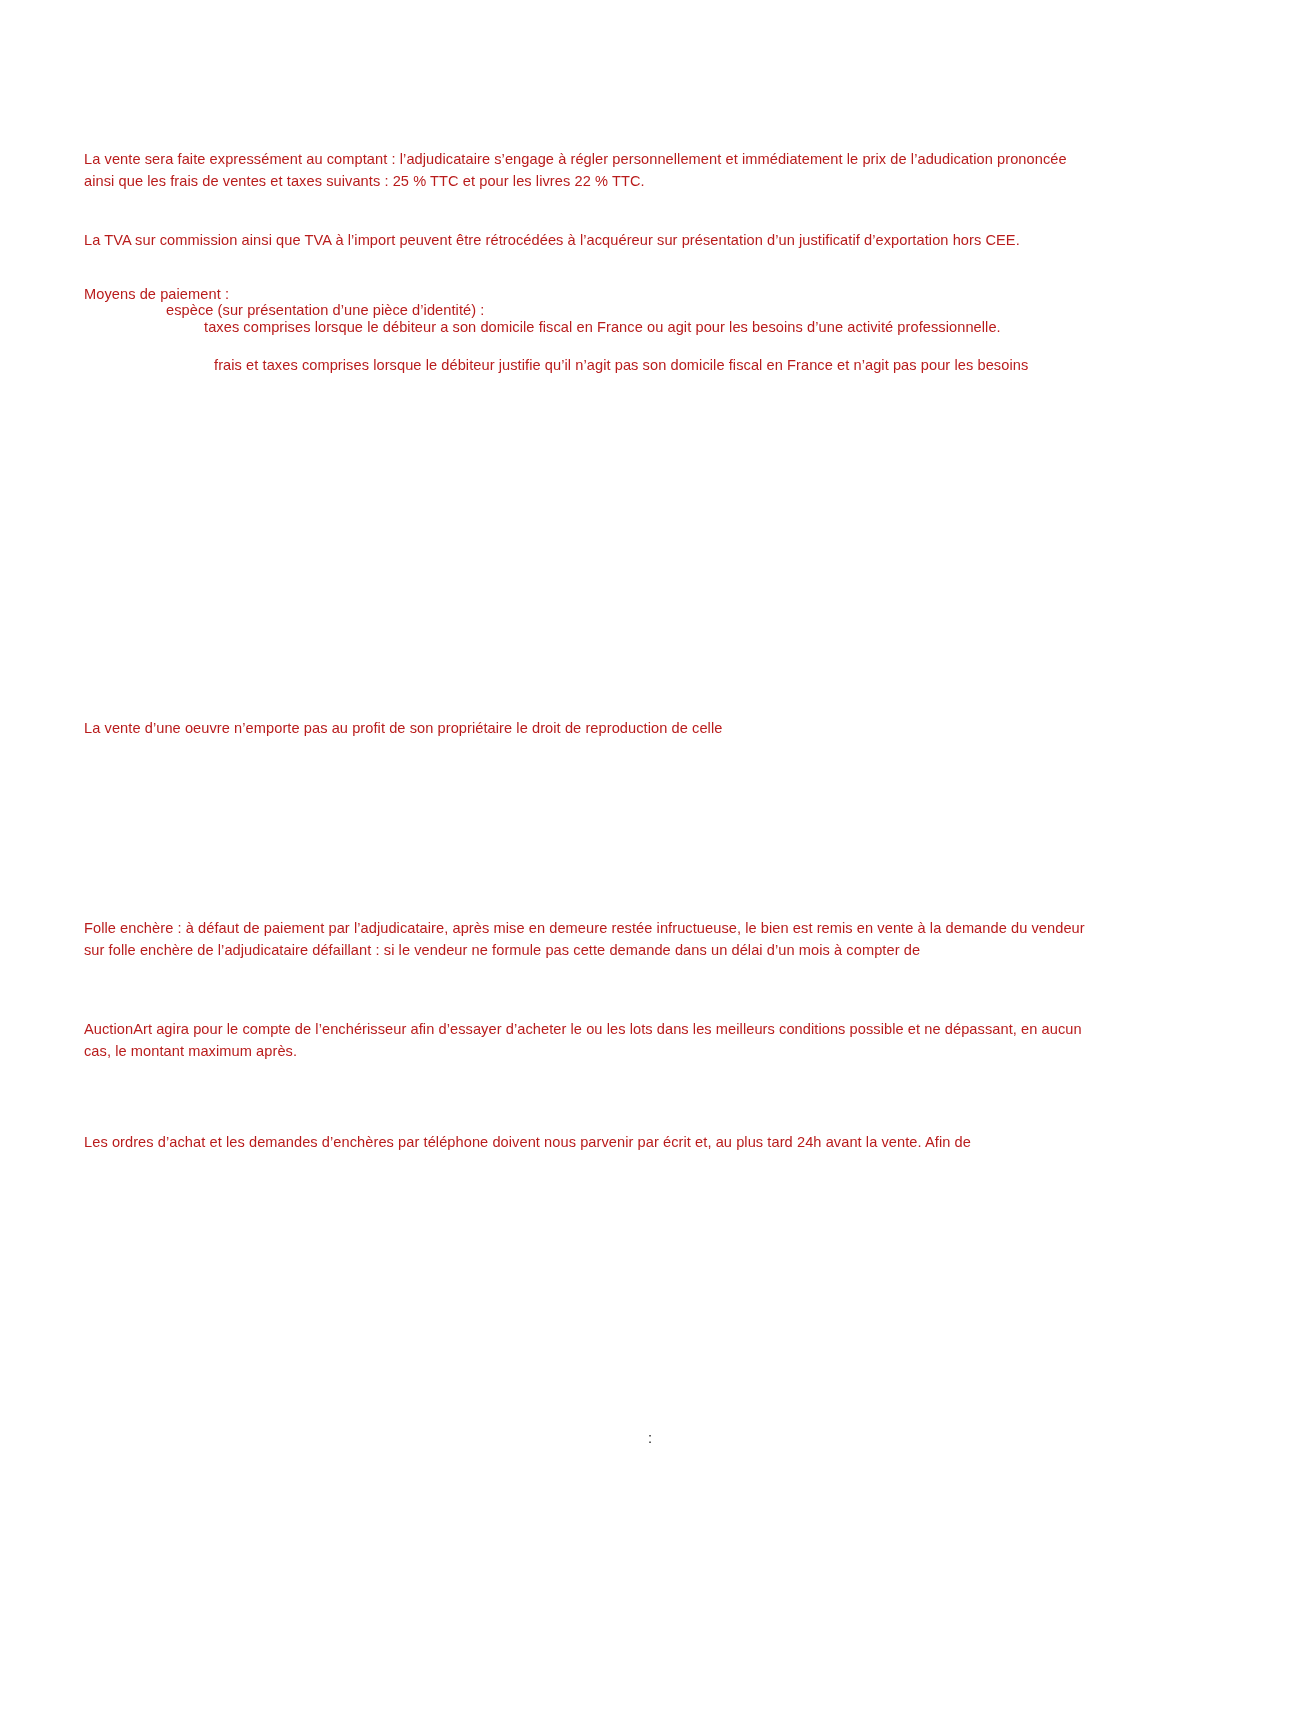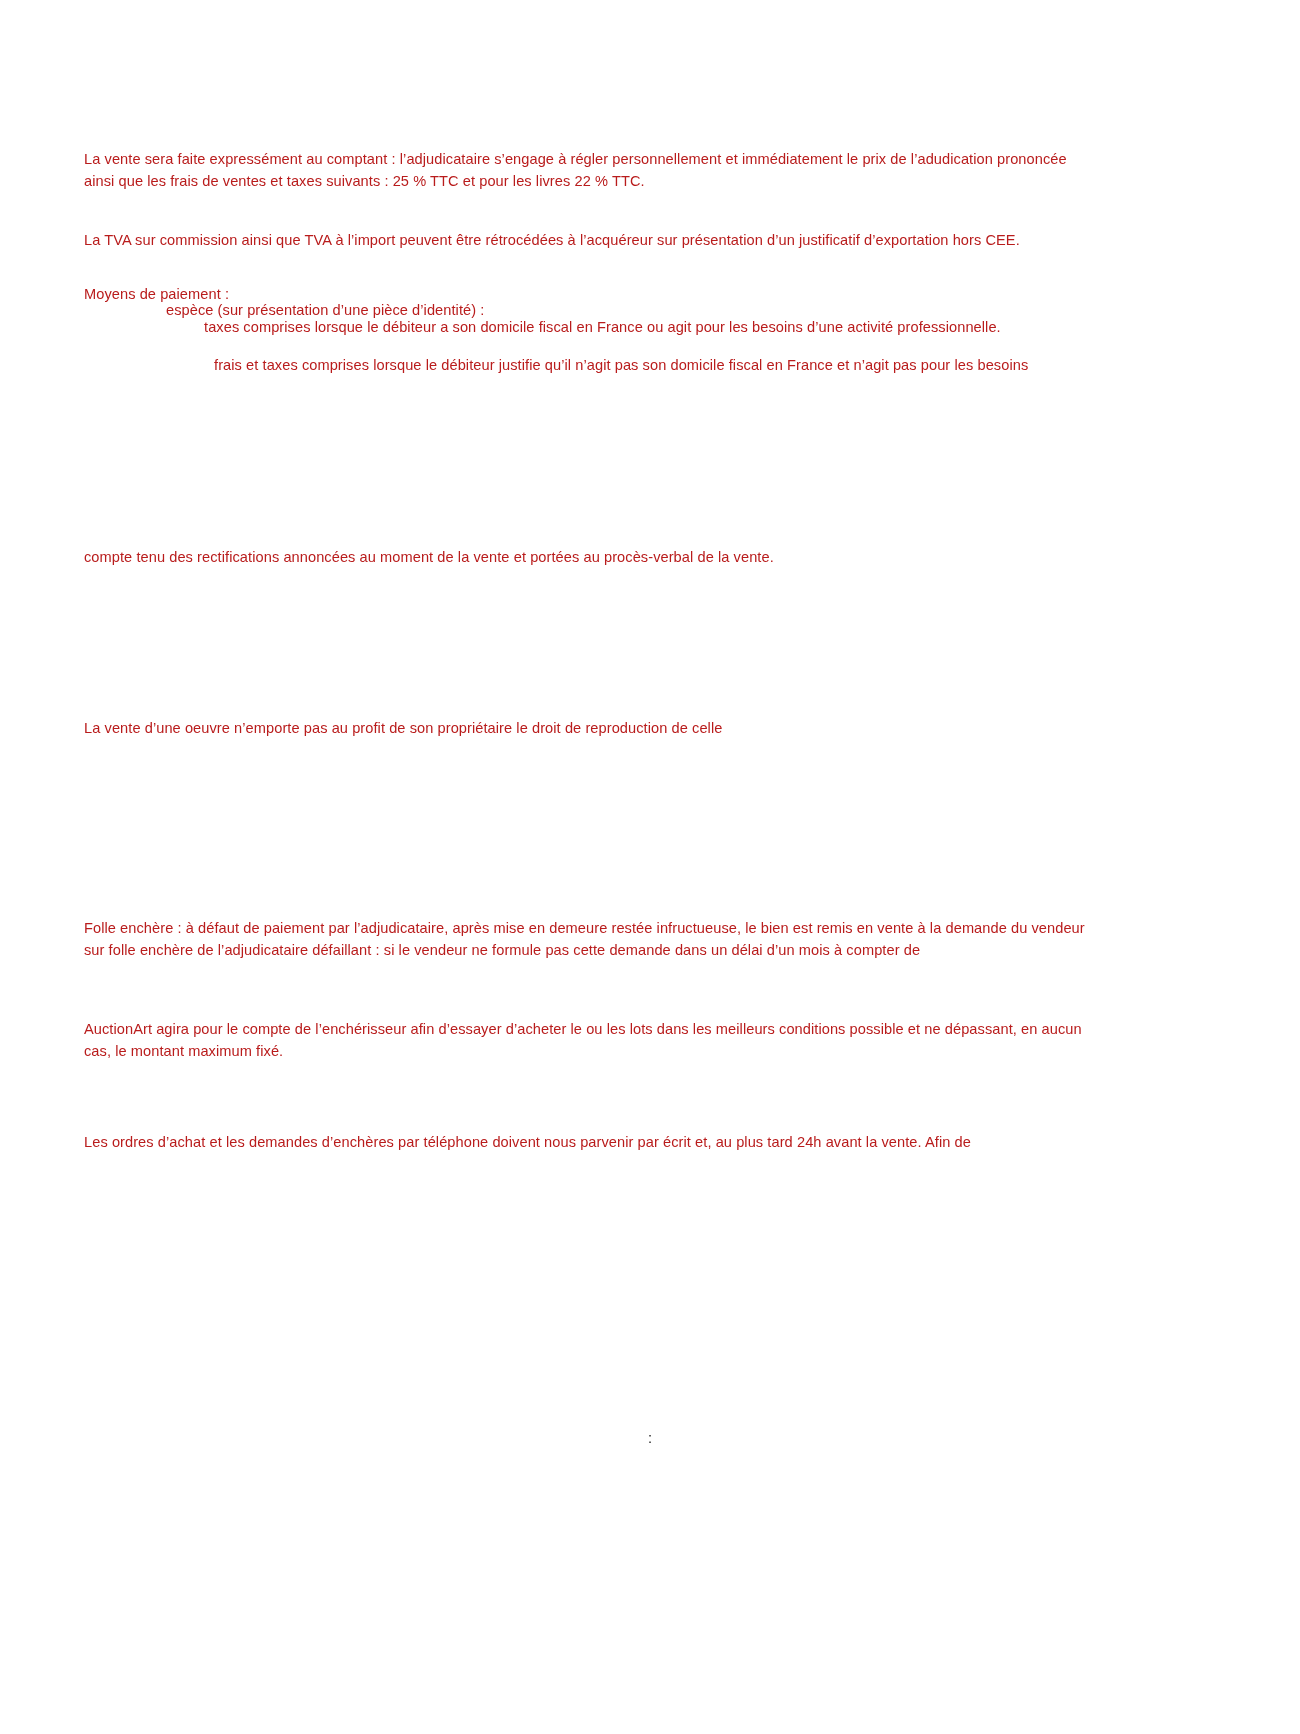--- a/index.html
+++ b/index.html
@@ -73,27 +73,26 @@
   <div class="block col-main para-2">La TVA sur commission ainsi que TVA à l’import peuvent être rétrocédées à l’acquéreur sur présentation d’un justificatif d’exportation hors CEE.</div>
 
   <div class="block col-main para-3">Moyens de paiement :</div>
 
   <div class="block col-ind1 para-4">espèce (sur présentation d’une pièce d’identité) :</div>
 
   <div class="block col-ind2 para-5">taxes comprises lorsque le débiteur a son domicile fiscal en France ou agit pour les besoins d’une activité professionnelle.</div>
 
   <div class="block col-ind3 para-6">frais et taxes comprises lorsque le débiteur justifie qu’il n’agit pas son domicile fiscal en France et n’agit pas pour les besoins</div>
 
-  <div class="block col-main para-7">compte tenu des rectifications annoncées au moment de la vente et portées au procès-verbal de la vente.</div>
 
   <div class="block col-main para-8">La vente d’une oeuvre n’emporte pas au profit de son propriétaire le droit de reproduction de celle</div>
 
   <div class="block col-main para-9">Folle enchère : à défaut de paiement par l’adjudicataire, après mise en demeure restée infructueuse, le bien est remis en vente à la demande du vendeur sur folle enchère de l’adjudicataire défaillant : si le vendeur ne formule pas cette demande dans un délai d’un mois à compter de</div>
 
-  <div class="block col-main para-10">AuctionArt agira pour le compte de l’enchérisseur afin d’essayer d’acheter le ou les lots dans les meilleurs conditions possible et ne dépassant, en aucun cas, le montant maximum fixé.</div>
+  <div class="block col-main para-10">AuctionArt agira pour le compte de l’enchérisseur afin d’essayer d’acheter le ou les lots dans les meilleurs conditions possible et ne dépassant, en aucun cas, le montant maximum après.</div>
 
   <div class="block col-main para-11">Les ordres d’achat et les demandes d’enchères par téléphone doivent nous parvenir par écrit et, au plus tard 24h avant la vente. Afin de</div>
 
 
 
   <div class="footer-mark">:</div>
 
 </div>
 
 </body></html>

